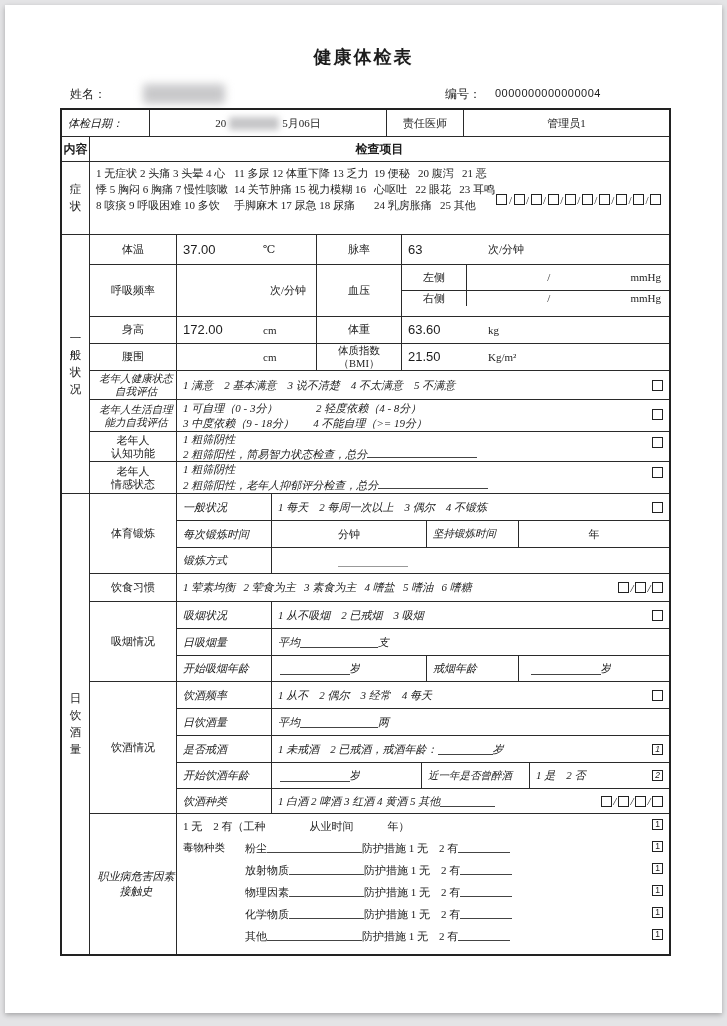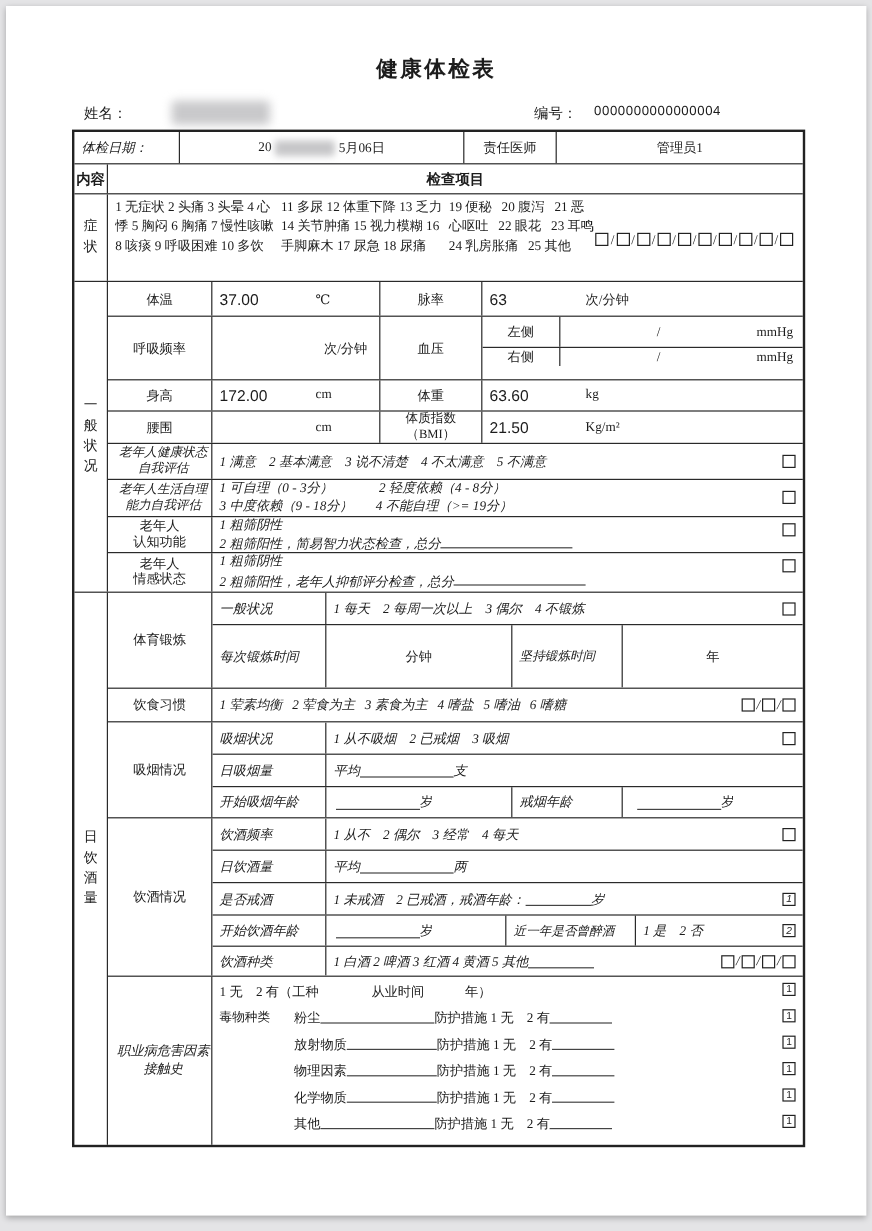--- a/index.html
+++ b/index.html
@@ -245,20 +245,26 @@
                       <span class="bx"></span>
                     </span>
                   </div>
             </div>
             <div class="ir" style="height:27px">
               <div class="c pl" style="width:95px">每次锻炼时间</div>
               <div class="c ctr" style="width:155px">分钟</div>
               <div class="c pl" style="width:92px;font-size:10.5px">坚持锻炼时间</div>
               <div class="c ctr last">年</div>
             </div>
+            <div class="ir">
+              <div class="c pl" style="width:95px">锻炼方式</div>
+              <div class="c last pl">
+                    <span class="ul" style="width:70px;margin-left:60px;border-bottom-color:#999"></span>
+                  </div>
+            </div>
           </div>
             </div>
         </div>
 
         <div class="ir" style="height:28px">
           <div class="c ctr" style="width:87px">
               <span>饮食习惯</span>
             </div>
           <div class="c last pl">
               <span class="opt">1 荤素均衡   2 荤食为主   3 素食为主   4 嗜盐   5 嗜油   6 嗜糖</span>

